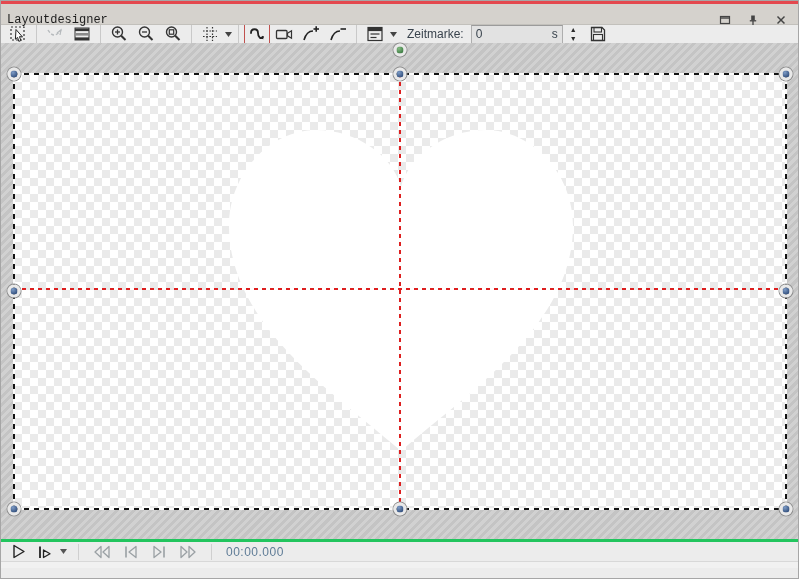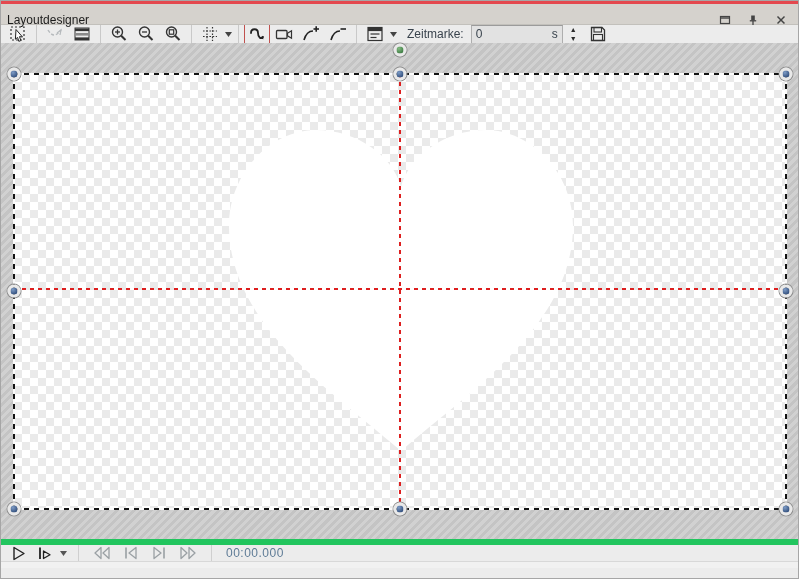--- a/index.html
+++ b/index.html
@@ -6,21 +6,21 @@
   *{box-sizing:border-box;}
   .window{
     position:relative;width:799px;height:579px;
     border:1px solid #a6a6a6;
     font-family:"Liberation Sans", sans-serif;
     background:#ececec;overflow:hidden;
   }
   
   .titlebar{height:24px;background:#d5d2cd;position:relative;border-bottom:1px solid #c2c0bb;}
   .accent{height:3px;background:#e4484e;}
-  .title-row{display:flex;align-items:center;height:31px;padding:0 6px;}
+  .title-row{display:flex;align-items:center;height:31px;padding:0 6px;font-family:Liberation Mono, monospace;}
   .title-text{font-size:12px;color:#1c1c1c;}
   .win-controls{margin-left:auto;display:flex;align-items:center;gap:14px;padding-right:4px;}
   .win-btn{width:14px;height:14px;display:flex;align-items:center;justify-content:center;cursor:default;}
   
   .toolbar{height:18px;background:#ececec;display:flex;align-items:center;padding:0 4px;gap:1px;}
   .tbtn{width:26px;height:24px;display:flex;align-items:center;justify-content:center;border:1px solid transparent;}
   .tbtn.active{border:1px solid #c0504d;}
   .tsep{width:1px;height:20px;background:#c9c9c9;margin:0 4px;}
   .caret{width:9px;height:24px;display:flex;align-items:center;justify-content:center;}
   .caret svg{display:block;}
@@ -53,21 +53,21 @@
     background:repeating-linear-gradient(90deg,#dd1f1f 0 4px,rgba(0,0,0,0) 4px 8px);}
   .guide-v{position:absolute;top:0;bottom:0;left:385px;width:2px;
     background:repeating-linear-gradient(180deg,#dd1f1f 0 4px,rgba(0,0,0,0) 4px 8px);}
   
   .handle{position:absolute;width:13px;height:13px;border-radius:50%;
     border:3px solid #e9e9e9;box-shadow:0 0 0 1px #8f8f8f;
     transform:translate(-50%,-50%);}
   .handle.blue{background:radial-gradient(circle at 35% 30%,#7e9cc6,#33507e 75%);}
   .handle.green{background:radial-gradient(circle at 35% 30%,#84bb82,#3f7d44 75%);}
   
-  .transport{height:22px;background:#ececec;border-top:6px solid #22c55e;
+  .transport{height:22px;background:#ececec;border-top:3px solid #22c55e;
     display:flex;align-items:center;padding:0 6px;gap:4px;}
   .pbtn{height:20px;display:flex;align-items:center;justify-content:center;padding:0 3px;}
   .psep{width:1px;height:16px;background:#cfcfcf;margin:0 6px;}
   .timecode{font-size:12px;color:#5e7b96;letter-spacing:.5px;margin-left:4px;}
   .bottom-strip{height:7px;background:#f1f1f1;border-top:1px solid #d8d8d8;}
 </style>
 </head>
 <body>
 
 <div class="window">

